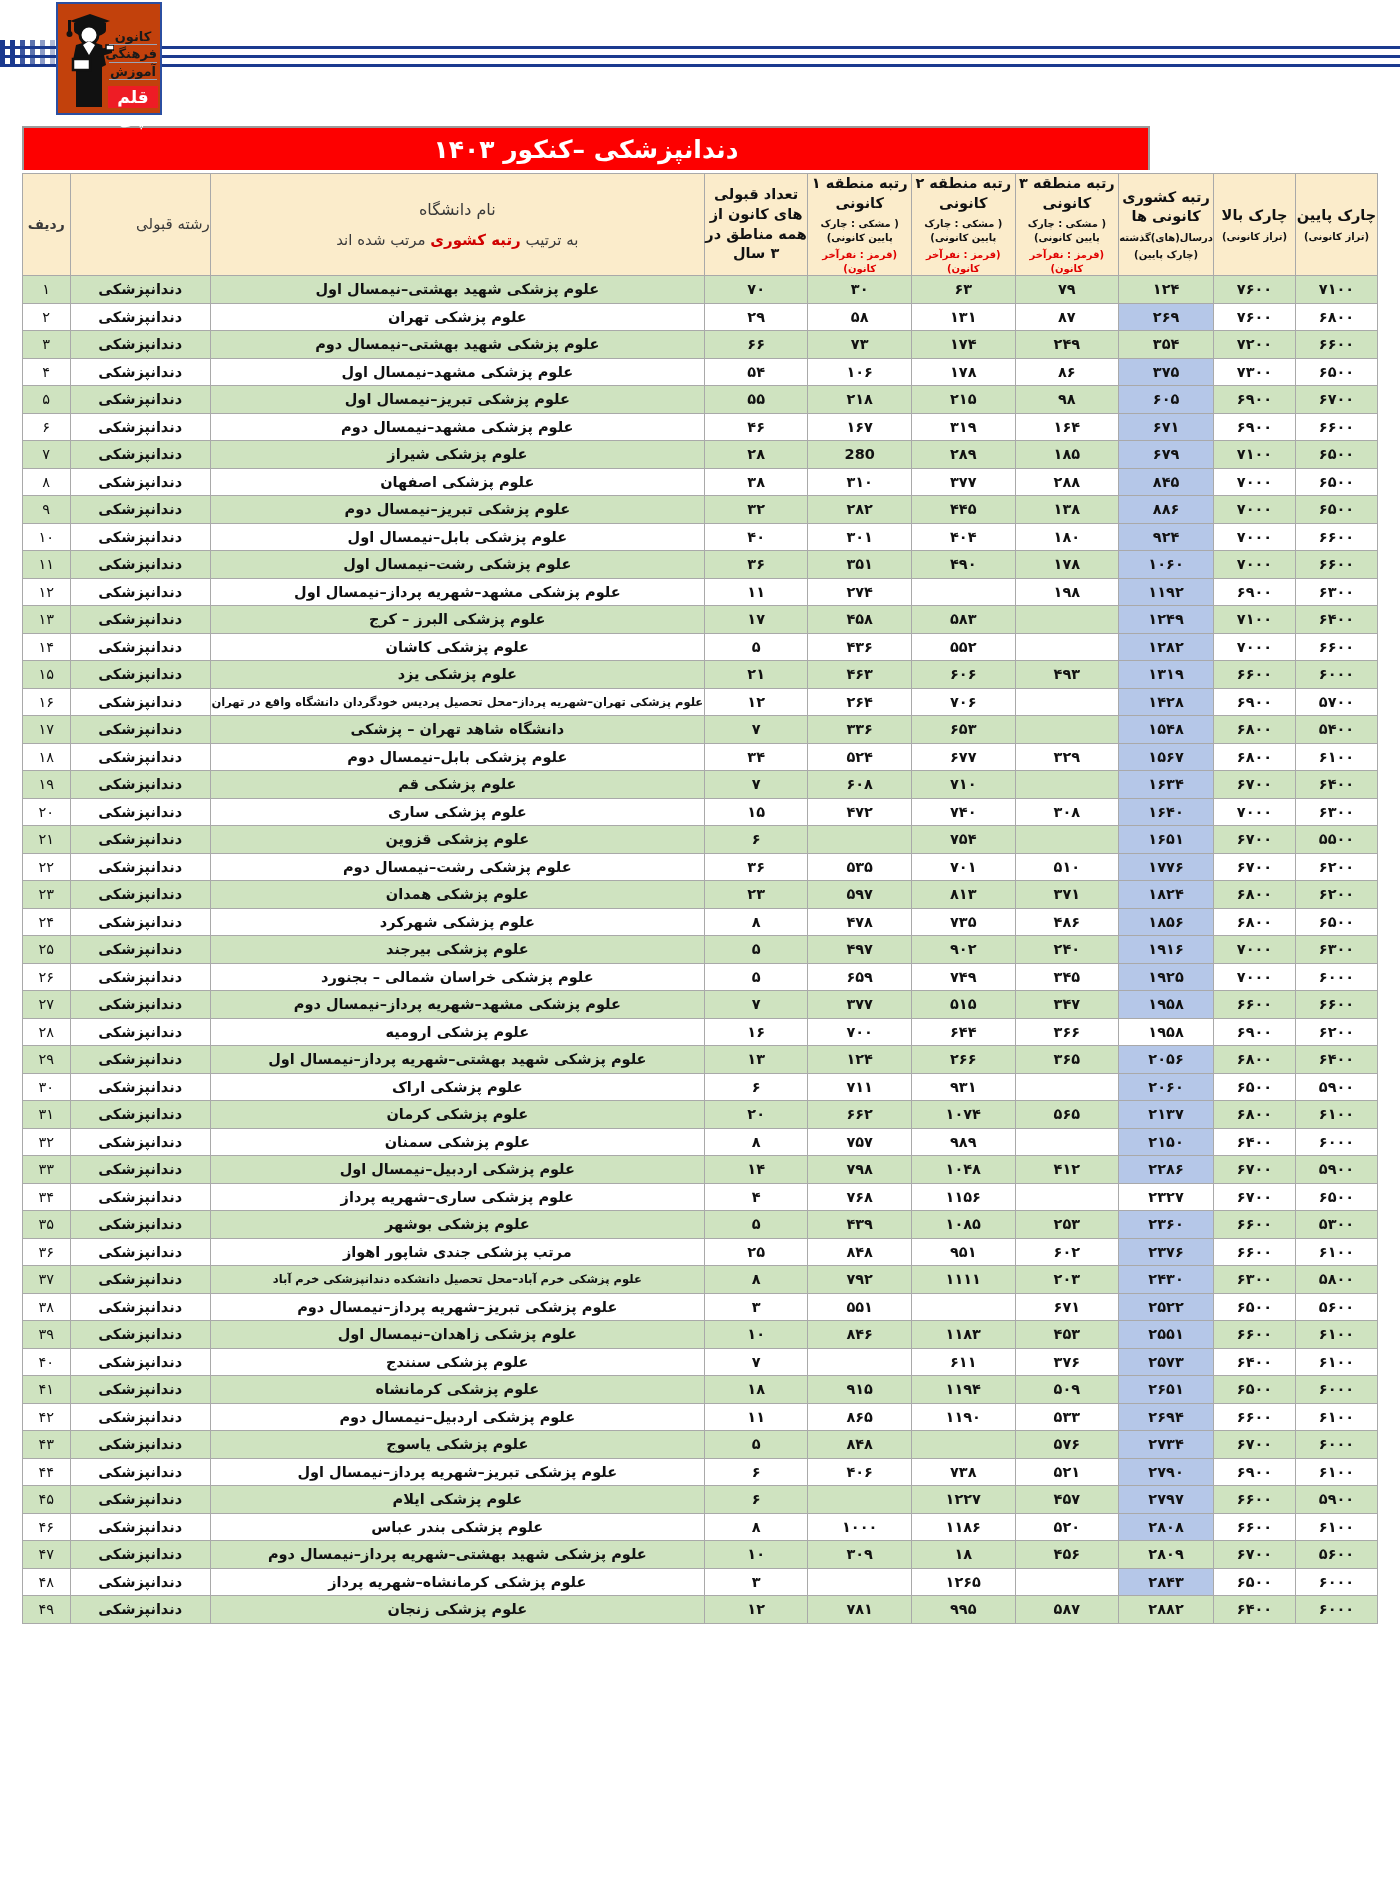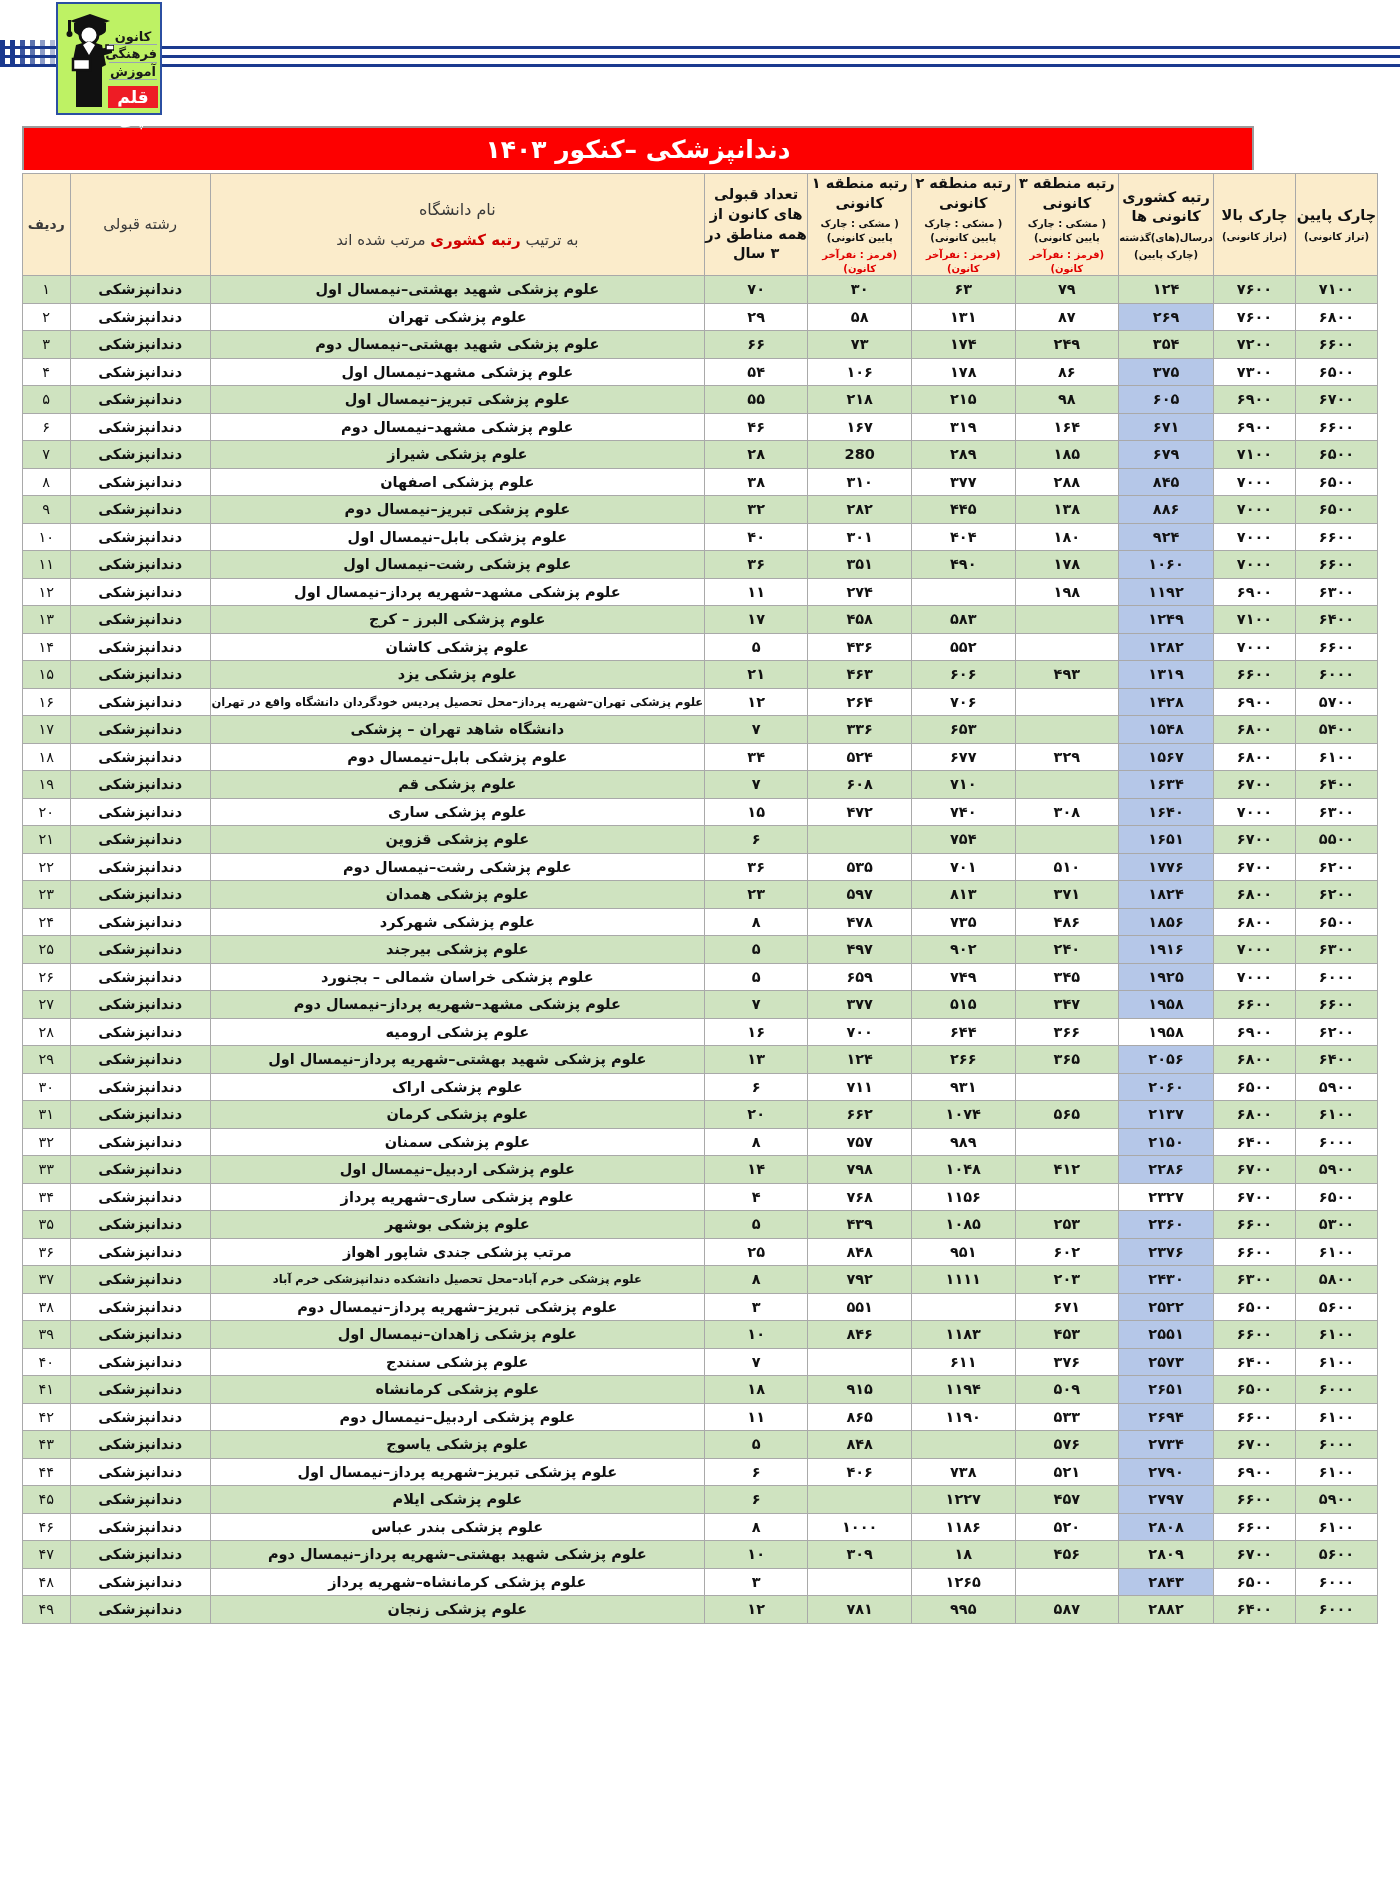--- a/index.html
+++ b/index.html
@@ -60,21 +60,21 @@
   .tick-group i.t5 { opacity: 1; }
   .tick-group i.t6 { opacity: 1; }
 
   .logo-box {
     position: absolute;
     left: 56px;
     top: 2px;
     width: 106px;
     height: 113px;
     border: 2px solid #2b4fa2;
-    background: #bef264;
+    background: #c2410c;
     z-index: 5;
     box-sizing: border-box;
   }
   .logo-figure {
     position: absolute;
     left: 4px;
     top: 3px;
     width: 52px;
     height: 106px;
   }
@@ -106,21 +106,21 @@
     font-weight: bold;
     text-align: center;
     line-height: 22px;
   }
 
   
   .title-wrap {
     position: absolute;
     left: 22px;
     top: 126px;
-    width: 1232px;
+    width: 1128px;
   }
   .title-bar {
     background: #fd0000;
     color: #ffffff;
     height: 44px;
     line-height: 44px;
     text-align: center;
     font-size: 25px;
     font-weight: bold;
     border-top: 2px solid #9b9b9b;
@@ -179,20 +179,21 @@
     color: #3a3a3a;
   }
   thead th.name-col .hl {
     color: #d00000;
     font-weight: bold;
   }
   thead th.small-head {
     font-size: 15px;
     font-weight: normal;
     color: #3a3a3a;
+    text-align: right;
   }
   thead th.idx-head {
     font-size: 14px;
     font-weight: bold;
     color: #3a3a3a;
   }
 
   tbody tr.even td { background: #ffffff; }
   tbody tr.odd  td { background: #cfe3c0; }
 

